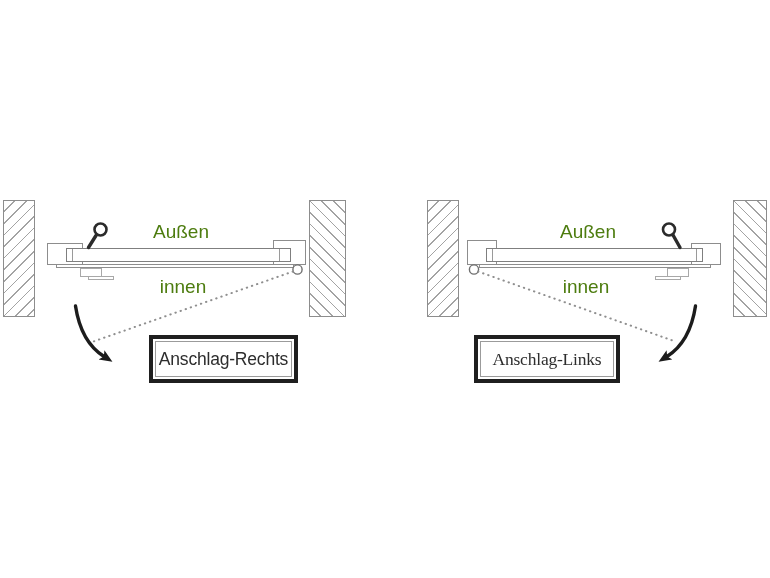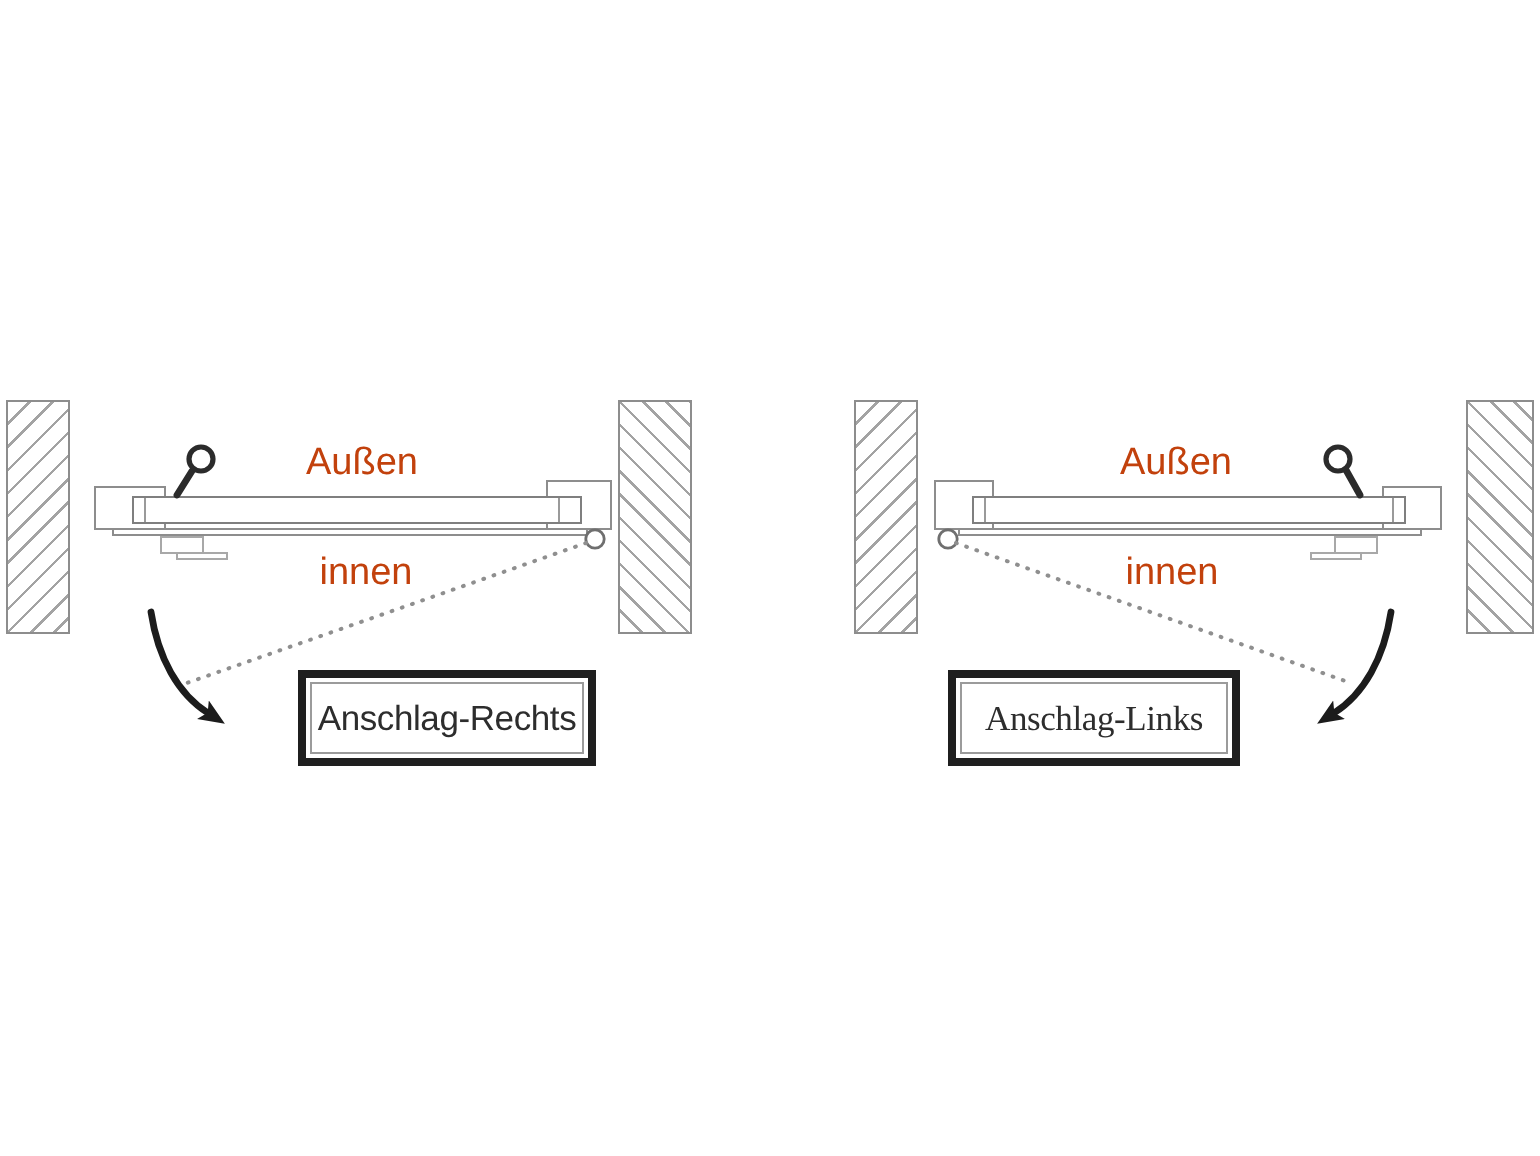--- a/index.html
+++ b/index.html
@@ -20,21 +20,21 @@
   
   .block { position:absolute; background:#fff; border:1px solid #8d8d8d; box-sizing:border-box; }
   .slab  { position:absolute; background:#fff; border:1px solid #7f7f7f; box-sizing:border-box; }
   .vline { position:absolute; width:1px; background:#9a9a9a; }
   .strip { position:absolute; background:#fff; border:1px solid #8d8d8d; box-sizing:border-box; }
   .hrect { position:absolute; background:#fff; border:1px solid #a8a8a8; box-sizing:border-box; }
 
   
   .lbl {
     position:absolute; width:110px; text-align:center;
-    font-size:19px; line-height:20px; color:#c2410c;
+    font-size:19px; line-height:20px; color:#4d7c0f;
   }
 
   
   .tagbox {
     position:absolute; box-sizing:border-box; background:#fff;
     border:4px solid #1f1f1f; padding:2px;
   }
   .tagbox-inner {
     box-sizing:border-box; width:100%; height:100%;
     border:1px solid #9b9b9b;

